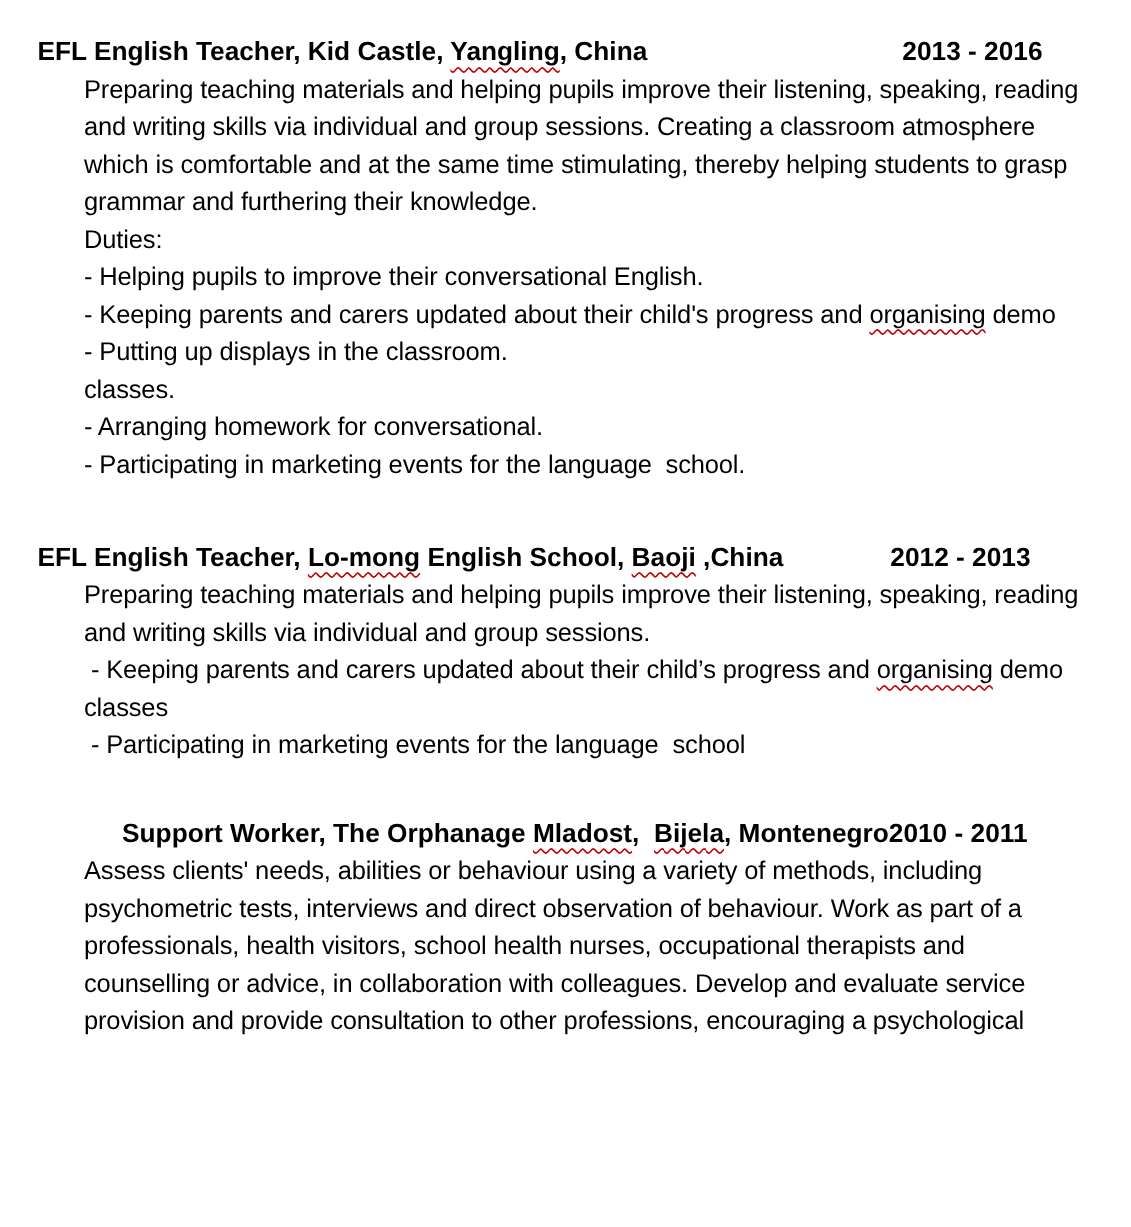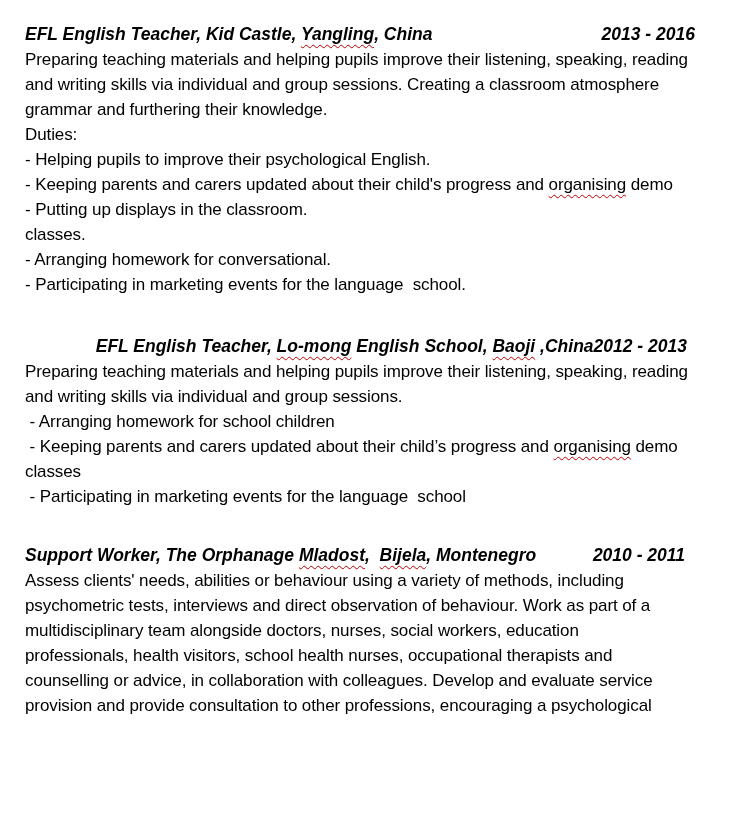--- a/index.html
+++ b/index.html
@@ -24,72 +24,71 @@
   section.job:nth-of-type(2) { margin-top: 37px; }
   section.job:nth-of-type(3) { margin-top: 34px; }
   .hdr {
     display: flex;
     justify-content: space-between;
     align-items: baseline;
     font-weight: bold;
     font-size: 17.5px;
     line-height: 25px;
     white-space: pre;
-    font-style: italic;
   }
   section.job:nth-of-type(1) .hdr { width: 670px; }
-  section.job:nth-of-type(2) .hdr { width: 662px; justify-content: flex-end; }
-  section.job:nth-of-type(3) .hdr { width: 660px; }
+  section.job:nth-of-type(2) .hdr { width: 662px; }
+  section.job:nth-of-type(3) .hdr { width: 660px; justify-content: flex-end; }
   .title { white-space: pre; }
   .dates { white-space: pre; }
   .line {
     font-size: 17px;
     line-height: 25px;
     white-space: pre;
     letter-spacing: -0.1px;
+    margin-left: 31px;
   }
   .sp {
     text-decoration-line: underline;
     text-decoration-style: wavy;
     text-decoration-color: var(--sp-color, #c00000);
     text-decoration-thickness: 1px;
     text-underline-offset: 4px;
     text-decoration-skip-ink: none;
   }
 </style>
 </head>
 <body style="background: rgb(255, 255, 255); color: rgb(0, 0, 0);">
 
 <div class="page">
   <div>
       <section class="job">
         <div class="hdr"><span class="title"><span>EFL English Teacher, Kid Castle, </span><span class="sp">Yangling</span><span>, China</span></span><span class="dates">2013 - 2016</span></div>
         <div class="line"><span>Preparing teaching materials and helping pupils improve their listening, speaking, reading</span></div>
         <div class="line"><span>and writing skills via individual and group sessions. Creating a classroom atmosphere</span></div>
+        <div class="line"><span>which is comfortable and at the same time stimulating, thereby helping students to grasp</span></div>
         <div class="line"><span>grammar and furthering their knowledge.</span></div>
         <div class="line"><span>Duties:</span></div>
-        <div class="line"><span>- Helping pupils to improve their psychological English.</span></div>
+        <div class="line"><span>- Helping pupils to improve their conversational English.</span></div>
         <div class="line"><span>- Keeping parents and carers updated about their child's progress and </span><span class="sp">organising</span><span> demo</span></div>
         <div class="line"><span>- Putting up displays in the classroom.</span></div>
         <div class="line"><span>classes.</span></div>
         <div class="line"><span>- Arranging homework for conversational.</span></div>
         <div class="line"><span>- Participating in marketing events for the language  school.</span></div>
       </section>
       <section class="job">
         <div class="hdr"><span class="title"><span>EFL English Teacher, </span><span class="sp">Lo-mong</span><span> English School, </span><span class="sp">Baoji</span><span> ,China</span></span><span class="dates">2012 - 2013</span></div>
         <div class="line"><span>Preparing teaching materials and helping pupils improve their listening, speaking, reading</span></div>
         <div class="line"><span>and writing skills via individual and group sessions.</span></div>
-        <div class="line"><span> - Arranging homework for school children</span></div>
         <div class="line"><span> - Keeping parents and carers updated about their child’s progress and </span><span class="sp">organising</span><span> demo</span></div>
         <div class="line"><span>classes</span></div>
         <div class="line"><span> - Participating in marketing events for the language  school</span></div>
       </section>
       <section class="job">
         <div class="hdr"><span class="title"><span>Support Worker, The Orphanage </span><span class="sp">Mladost</span><span>,  </span><span class="sp">Bijela</span><span>, Montenegro</span></span><span class="dates">2010 - 2011</span></div>
         <div class="line"><span>Assess clients' needs, abilities or behaviour using a variety of methods, including</span></div>
         <div class="line"><span>psychometric tests, interviews and direct observation of behaviour. Work as part of a</span></div>
-        <div class="line"><span>multidisciplinary team alongside doctors, nurses, social workers, education</span></div>
         <div class="line"><span>professionals, health visitors, school health nurses, occupational therapists and</span></div>
         <div class="line"><span>counselling or advice, in collaboration with colleagues. Develop and evaluate service</span></div>
         <div class="line"><span>provision and provide consultation to other professions, encouraging a psychological</span></div>
       </section>
     </div>
 </div>
 
 </body></html>

